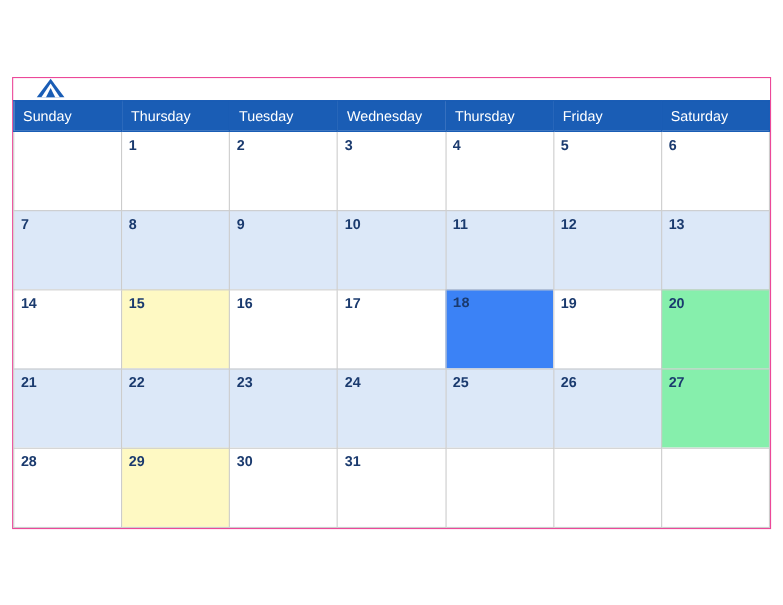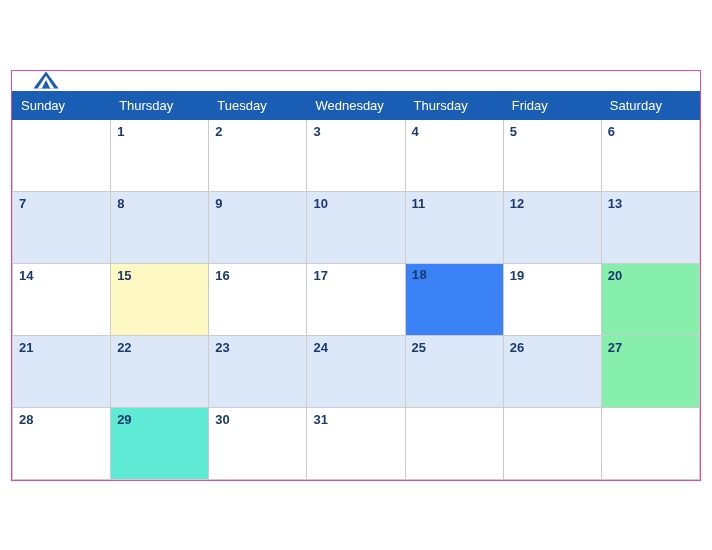--- a/index.html
+++ b/index.html
@@ -152,21 +152,21 @@
           <td style="background-color: rgb(220, 232, 248);">21</td>
           <td style="background-color: rgb(220, 232, 248);">22</td>
           <td style="background-color: rgb(220, 232, 248);">23</td>
           <td style="background-color: rgb(220, 232, 248);">24</td>
           <td style="background-color: rgb(220, 232, 248);">25</td>
           <td style="background-color: rgb(220, 232, 248);">26</td>
           <td style="background-color: #86efac;">27</td>
         </tr>
         <tr>
           <td style="background-color: rgb(255, 255, 255);">28</td>
-          <td style="background-color: #5eead4;">29</td>
+          <td style="background-color: #fef9c3;">29</td>
           <td style="background-color: rgb(255, 255, 255);">30</td>
           <td style="background-color: rgb(255, 255, 255);">31</td>
           <td style="background-color: rgb(255, 255, 255);"></td>
           <td style="background-color: rgb(255, 255, 255);"></td>
           <td style="background-color: rgb(255, 255, 255);"></td>
         </tr>
       </tbody>
   </table>
 </div>
 

